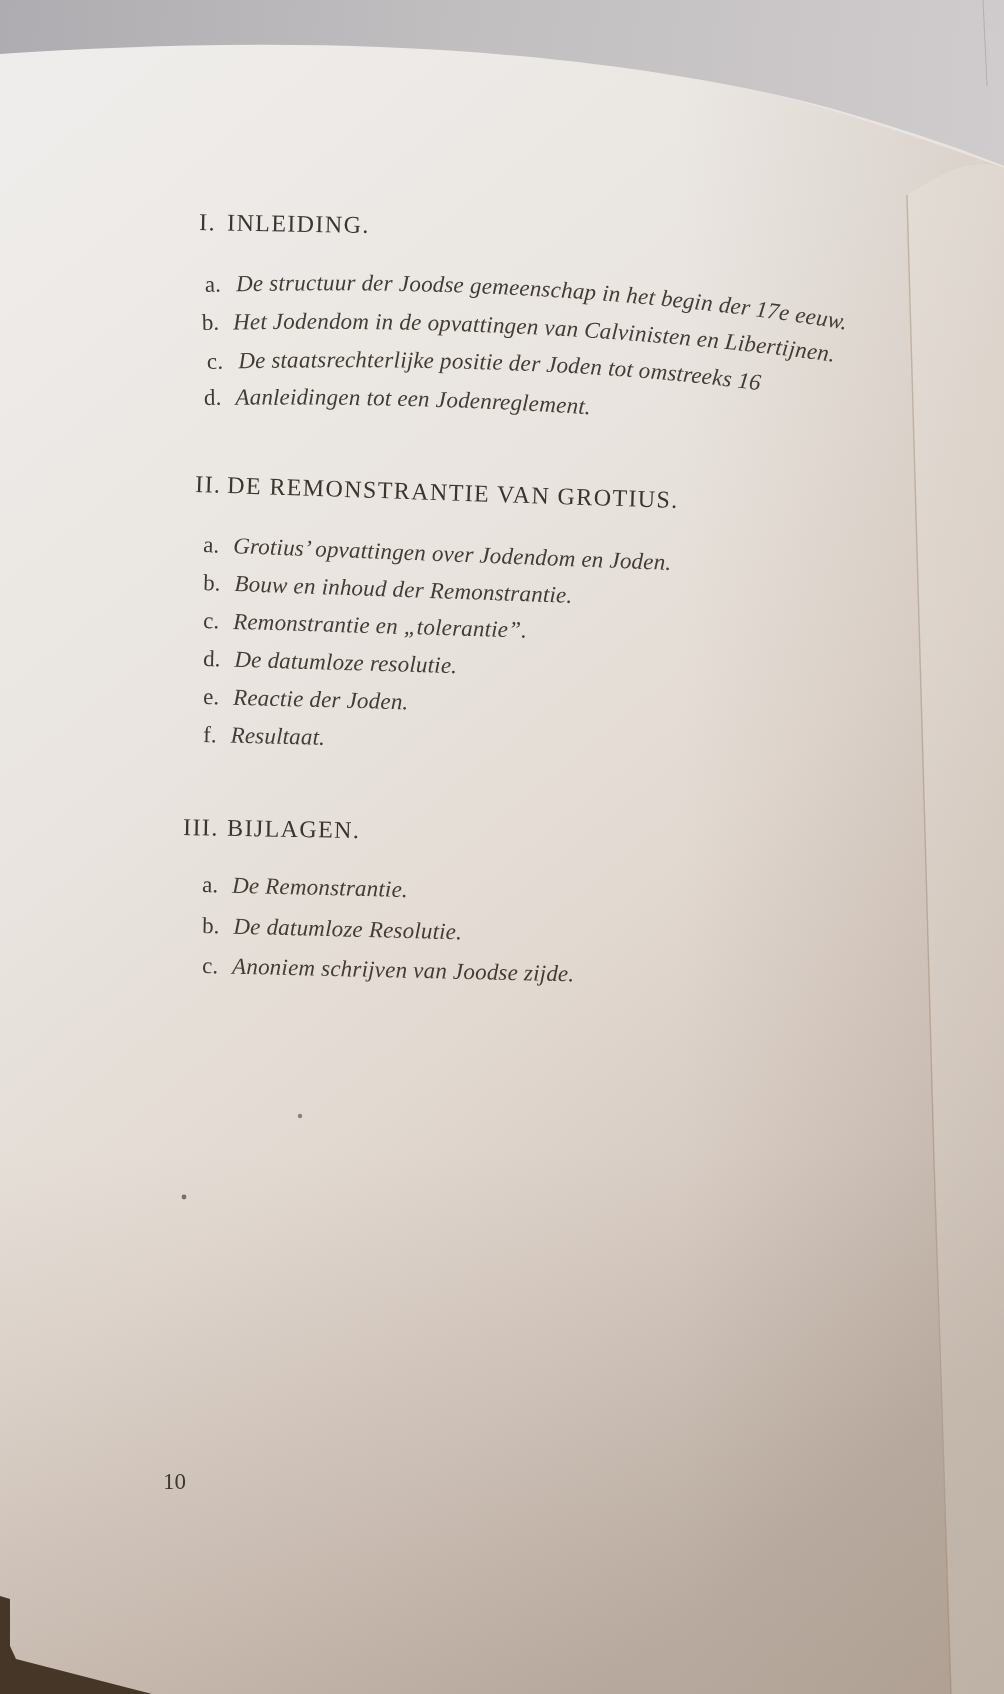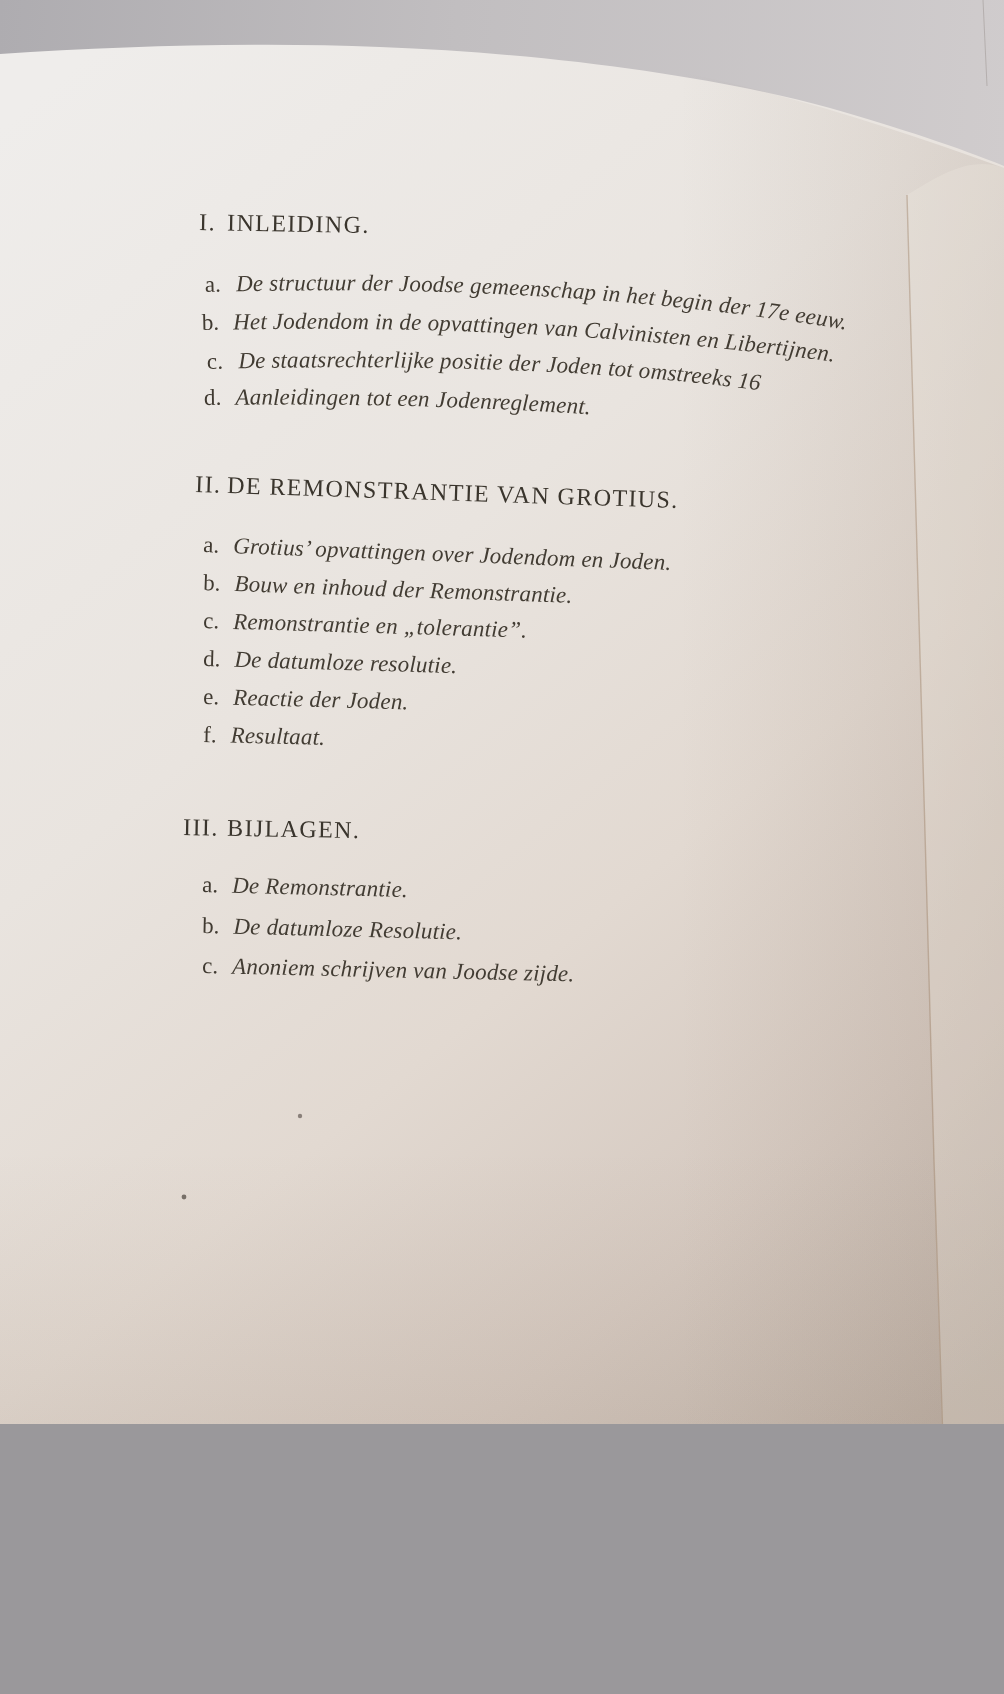--- a/index.html
+++ b/index.html
@@ -1,19 +1,19 @@
 <!DOCTYPE html>
 <html><head>
 <meta charset="utf-8">
 <style>
   html, body { margin: 0; padding: 0; background: #9a989b; }
   .stage {
     position: relative;
     width: 1004px;
-    height: 1424px;
+    height: 1694px;
     overflow: hidden;
     font-family: "Liberation Serif", serif;
   }
   .stage svg { display: block; width: 1004px; height: 1694px; }
 
   
   .hd       { font-family: "Liberation Serif", serif; font-size: 24px; letter-spacing: 1.4px; fill: #3a352d; }
   .it-label { font-family: "Liberation Serif", serif; font-size: 23px; fill: #403a31; }
   .it-text  { font-family: "Liberation Serif", serif; font-size: 23px; font-style: italic; letter-spacing: 0.2px; fill: #423c33; }
   .pgnum    { font-family: "Liberation Serif", serif; font-size: 23px; fill: #3c372f; }

